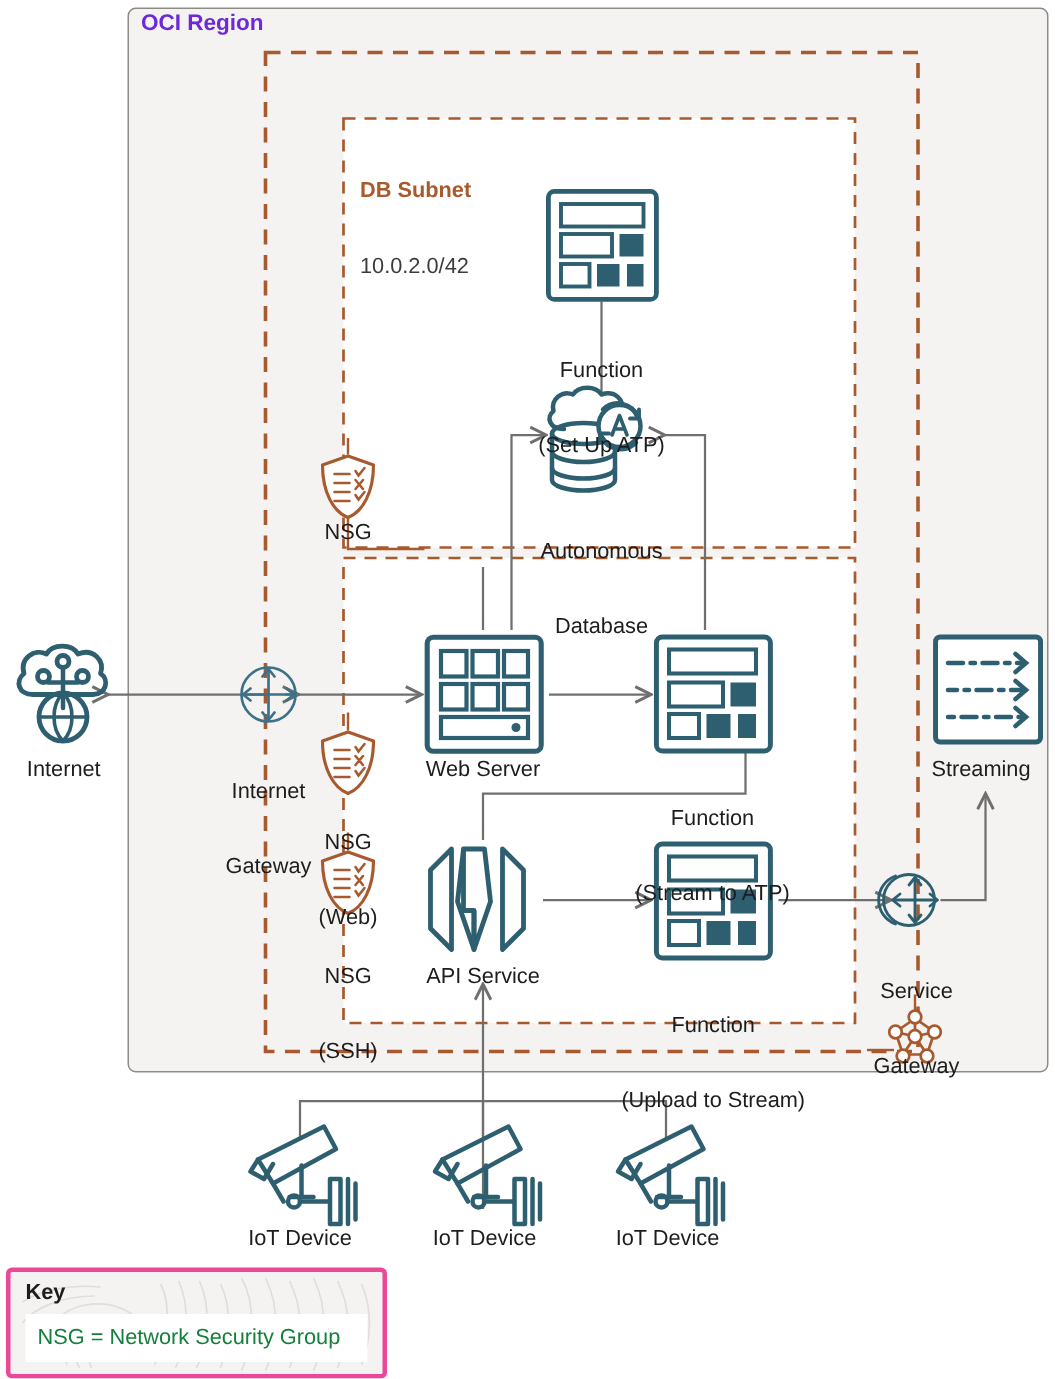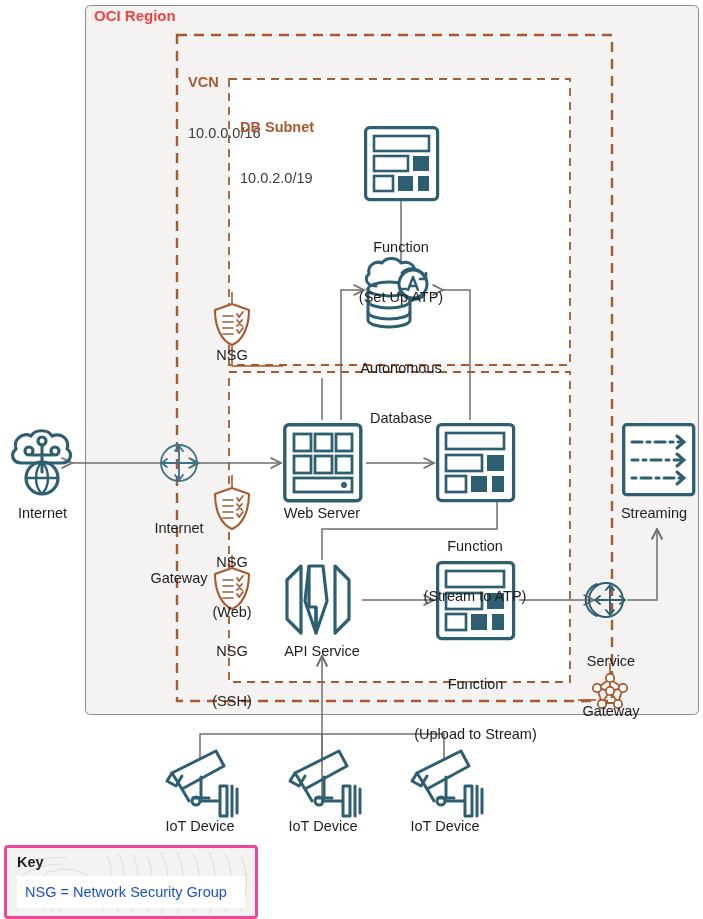--- a/index.html
+++ b/index.html
@@ -6,27 +6,27 @@
   body{width:703px;height:919px;position:relative;
        font-family:"Liberation Sans","DejaVu Sans",sans-serif;
        -webkit-font-smoothing:antialiased;}
   .canvas{position:absolute;left:0;top:0;width:703px;height:919px;overflow:hidden;}
   svg.diagram{position:absolute;left:0;top:0;width:703px;height:919px;display:block;}
   .lbl{position:absolute;text-align:center;color:#1d1d1d;font-size:14.5px;line-height:16.5px;
        white-space:pre;pointer-events:none;}
   .zone-title{position:absolute;font-size:14.5px;line-height:17px;white-space:pre;}
   .zone-title b{font-weight:bold;color:#a75a2e;display:block;font-size:14.5px;}
   .zone-title span{color:#3b3b3b;display:block;font-size:14.5px;}
-  .oci-title{position:absolute;font-weight:bold;font-size:15px;color:#ef4444;}
+  .oci-title{position:absolute;font-weight:bold;font-size:15px;color:#6d28d9;}
   .keybox{position:absolute;left:4px;top:845px;width:248px;height:68px;
           background:#f4f3f1;border:3px solid #ec4899;border-radius:4px;overflow:hidden;}
   .keybox .kb-title{position:absolute;left:10px;top:6px;font-weight:bold;font-size:14.5px;color:#1d1d1d;z-index:2;}
   .keybox .kb-row{position:absolute;left:10px;top:28px;width:228px;height:32px;background:#ffffff;
                   display:flex;align-items:center;padding-left:8px;box-sizing:border-box;z-index:2;
-                  font-size:14.5px;color:#1d4ed8;}
+                  font-size:14.5px;color:#15803d;}
   .kb-watermark{position:absolute;left:0;top:0;width:248px;height:68px;opacity:.5;z-index:1;}
 </style>
 </head>
 <body>
 
 <div class="canvas">
 
 <svg class="diagram" viewBox="0 0 703 919">
   <defs>
     <marker id="ar" markerWidth="9" markerHeight="9" refX="8" refY="4.5" orient="auto">
@@ -260,28 +260,24 @@
     <path d="M38,50 L30,50 M38,50 L46,50"></path>
     <circle cx="33" cy="53" r="4"></circle>
     <path d="M37,53 L56,53"></path>
     <rect x="57" y="38" width="7" height="30"></rect>
     <path d="M69,38 L69,68 M74,41 L74,65"></path>
   </g>
 </svg>
 
 <div class="oci-title" style="left:94px;top:7px;">OCI Region</div>
 
-<div class="zone-title" style="left:188px;top:40px;">
-  <b>VCN</b>
-  <span>10.0.0.0/16</span>
-</div>
 
 <div class="zone-title" style="left:240px;top:85px;">
   <b>DB Subnet</b>
-  <span>10.0.2.0/19</span>
+  <span>10.0.2.0/42</span>
 </div>
 
 
 <div class="lbl" style="left:0px;top:505px;width:85px;">Internet</div>
 
 <div class="lbl" style="left:129px;top:487px;width:100px;">
   <div>Internet</div>
   <div>Gateway</div>
 </div>
 

